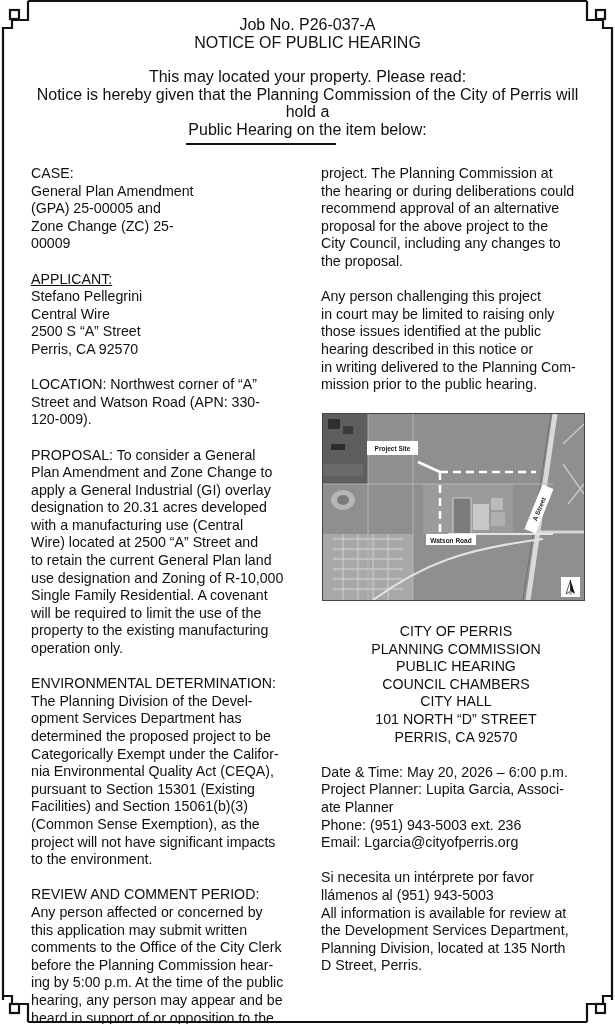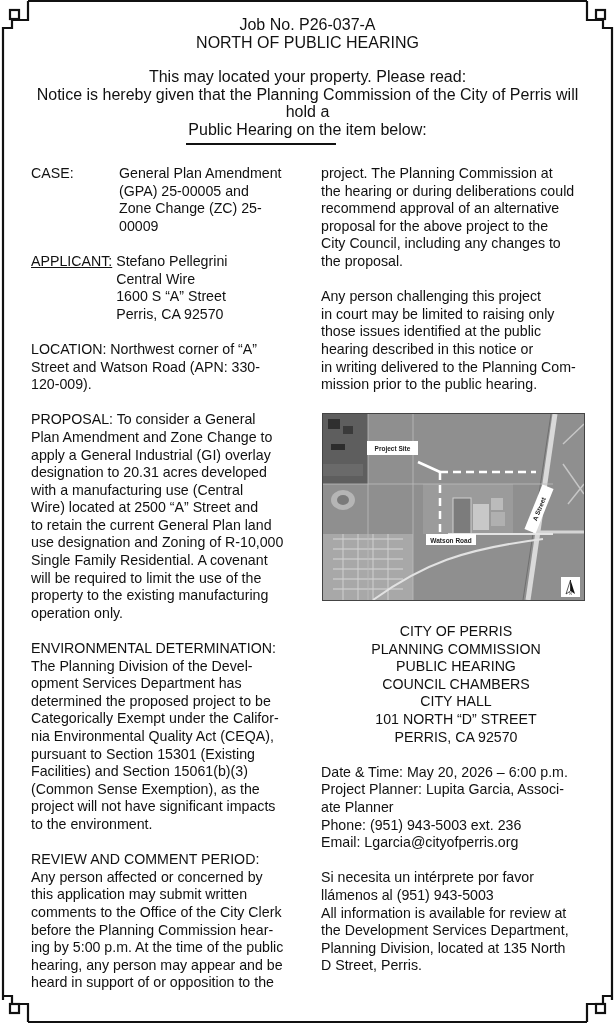--- a/index.html
+++ b/index.html
@@ -6,21 +6,21 @@
   body { width: 615px; height: 1024px; position: relative; overflow: hidden;
          font-family: "Liberation Sans", sans-serif; color: #111; }
   .frame { position: absolute; left: 0; top: 0; width: 615px; height: 1024px; pointer-events: none; }
   .header { position: absolute; left: 30px; right: 30px; top: 16px; text-align: center;
             font-size: 16px; line-height: 17.5px; }
   .header .gap { height: 17px; }
   .divider { position: absolute; left: 186px; top: 143px; width: 150px; height: 2px; background: #111; }
   .col { position: absolute; font-size: 14.2px; line-height: 17.6px; }
   .col-left { left: 31px; top: 165px; width: 270px; }
   .col-right { left: 321px; top: 165px; width: 270px; }
-  .para { margin: 0 0 17.6px 0; white-space: pre-line; }
+  .para { margin: 0 0 17.6px 0; white-space: pre-line; flex-direction: column; }
   .row { display: flex; }
   .row .lbl { flex: 0 0 auto; }
   .case-lbl { width: 88px; }
   .app-lbl { width: auto; margin-right: 4px; text-decoration: underline; }
   .row .val { white-space: pre-line; }
   .map { position: absolute; left: 322px; top: 413px; width: 261px; height: 186px;
          border: 1px solid #444; background: #8a8a8a; overflow: hidden; }
   .map svg { display: block; }
   .center-block { text-align: center; white-space: pre-line; margin: 0 0 17.6px 0; }
   .map-label { font-family: "Liberation Sans", sans-serif; font-weight: bold; font-size: 6.5px; fill: #222; }
@@ -44,41 +44,41 @@
     <path d="M3 996 H12 V1004 H28 V1022"></path>
     <rect x="10" y="1004" width="9" height="9"></rect>
 
     <path d="M612 996 H603 V1004 H587 V1022"></path>
     <rect x="596" y="1004" width="9" height="9"></rect>
   </g>
 </svg>
 
 <div class="header">
   <div>Job No. P26-037-A</div>
-  <div>NORTH OF PUBLIC HEARING</div>
+  <div>NOTICE OF PUBLIC HEARING</div>
   <div class="gap"></div>
   <div>This may located your property.  Please read:</div>
   <div>Notice is hereby given that the Planning Commission of the City of Perris will hold a</div>
   <div>Public Hearing on the item below:</div>
 </div>
 <div class="divider"></div>
 
 <div class="col col-left">
   <div class="row para">
     <span class="lbl case-lbl">CASE:</span>
     <span class="val">General Plan Amendment
 (GPA) 25-00005 and
 Zone Change (ZC) 25-
 00009</span>
   </div>
   <div class="row para">
     <span class="lbl app-lbl">APPLICANT:</span>
     <span class="val">Stefano Pellegrini
 Central Wire
- 1600 S “A” Street
+ 2500 S “A” Street
 Perris, CA 92570</span>
   </div>
   <div class="para">LOCATION: Northwest corner of “A”
 Street and Watson Road (APN: 330-
 120-009).</div>
   <div class="para">PROPOSAL: To consider a General
 Plan Amendment and Zone Change to
 apply a General Industrial (GI) overlay
 designation to 20.31 acres developed
 with a manufacturing use (Central

